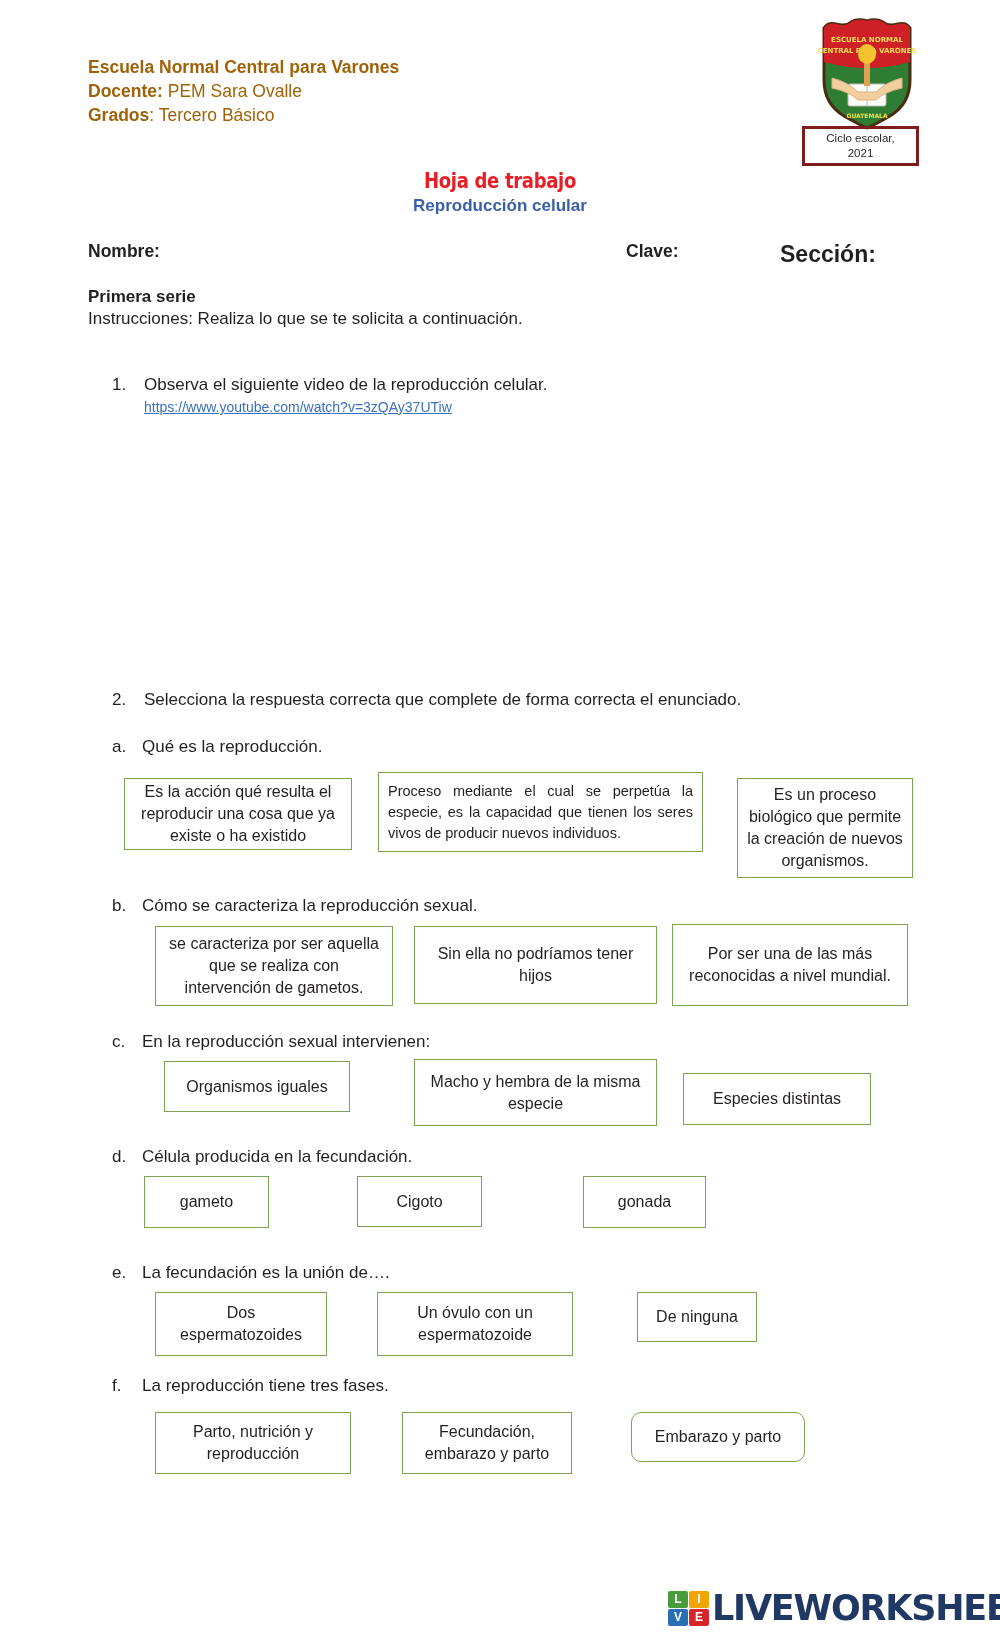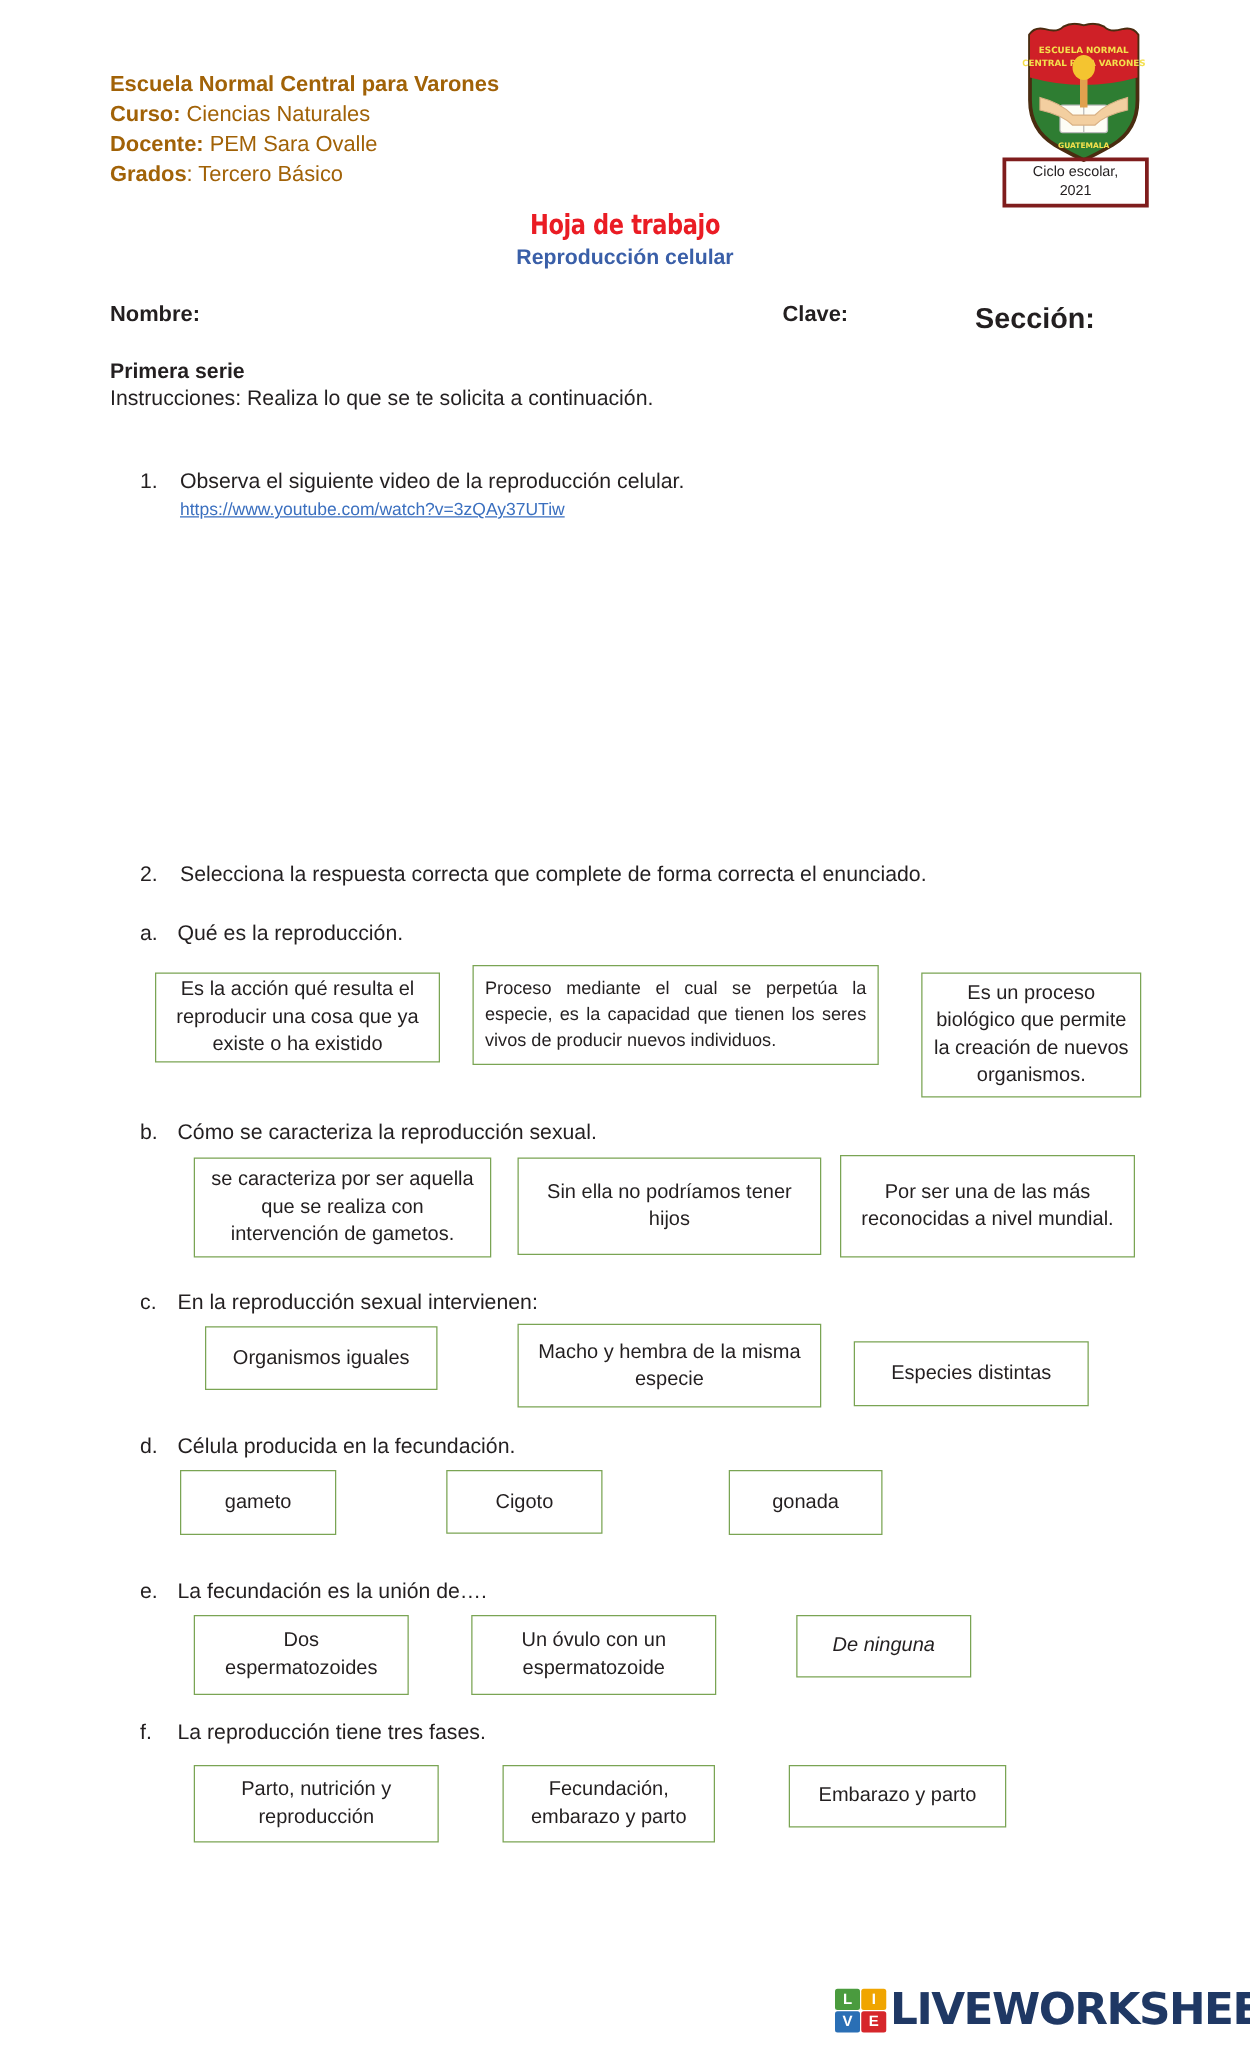--- a/index.html
+++ b/index.html
@@ -183,23 +183,20 @@
   }
 </style>
 </head>
 <body>
 
 <div class="page">
 
   <div class="header-block">
     <div class="header-line">
       <b>Escuela Normal Central para Varones</b>
-    </div>
-    <div class="header-line">
-      <b>Curso:</b><span> Ciencias Naturales</span>
     </div>
     <div class="header-line">
       <b>Docente:</b><span> PEM Sara Ovalle</span>
     </div>
     <div class="header-line">
       <b>Grados</b><span>: Tercero Básico</span>
     </div>
   </div>
 
   <svg class="crest" viewBox="0 0 98 112">
@@ -269,28 +266,28 @@
   </div>
   <div class="opt" style="left:144px; top:1176px; width:125px; height:52px;">gameto</div>
   <div class="opt" style="left:357px; top:1176px; width:125px; height:51px;">Cigoto</div>
   <div class="opt" style="left:583px; top:1176px; width:123px; height:52px;">gonada</div>
 
   <div class="q-label" style="left:112px; top:1263px;">
     <span class="ltr">e.</span><span>La fecundación es la unión de….</span>
   </div>
   <div class="opt" style="left:155px; top:1292px; width:172px; height:64px;">Dos espermatozoides</div>
   <div class="opt" style="left:377px; top:1292px; width:196px; height:64px;">Un óvulo con un espermatozoide</div>
-  <div class="opt" style="left:637px; top:1292px; width:140px; height:50px;font-style:italic;">De ninguna</div>
+  <div class="opt" style="left:637px; top:1292px; width:120px; height:50px;">De ninguna</div>
 
   <div class="q-label" style="left:112px; top:1376px;">
     <span class="ltr">f.</span><span>La reproducción tiene tres fases.</span>
   </div>
   <div class="opt" style="left:155px; top:1412px; width:196px; height:62px;">Parto, nutrición y reproducción</div>
   <div class="opt" style="left:402px; top:1412px; width:170px; height:62px;">Fecundación, embarazo y parto</div>
-  <div class="opt" style="left:631px; top:1412px; width:174px; height:50px;">Embarazo y parto</div>
+  <div class="opt" style="left:631px; top:1412px; width:174px; height:50px;border-radius:10px;">Embarazo y parto</div>
 
   <div class="footer">
     <div class="lw-tiles">
       <div class="lw-tile" style="background:#4a9b3e;">L</div>
       <div class="lw-tile" style="background:#f0a500;">I</div>
       <div class="lw-tile" style="background:#2a6fb5;">V</div>
       <div class="lw-tile" style="background:#d6262b;">E</div>
     </div>
     <div class="lw-word">LIVEWORKSHEETS</div>
   </div>

